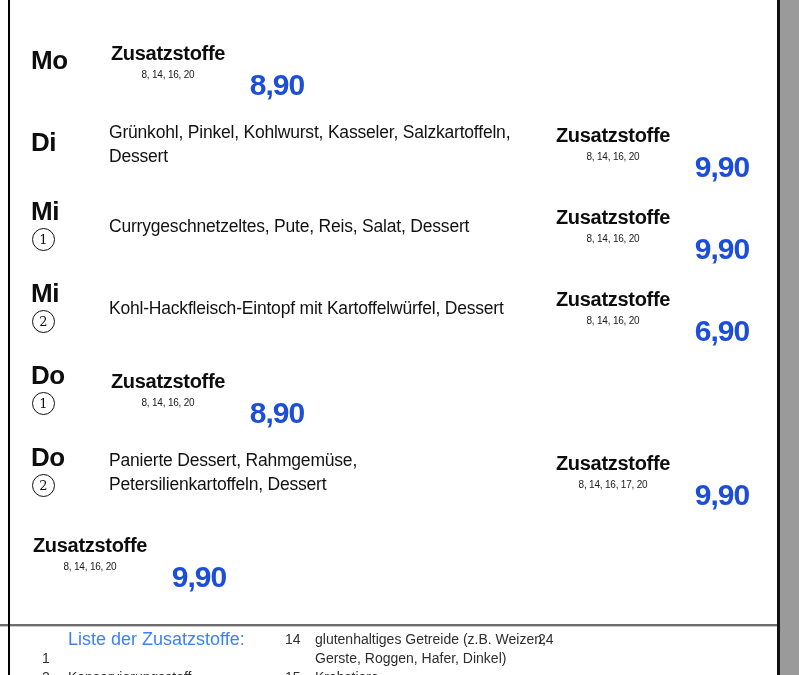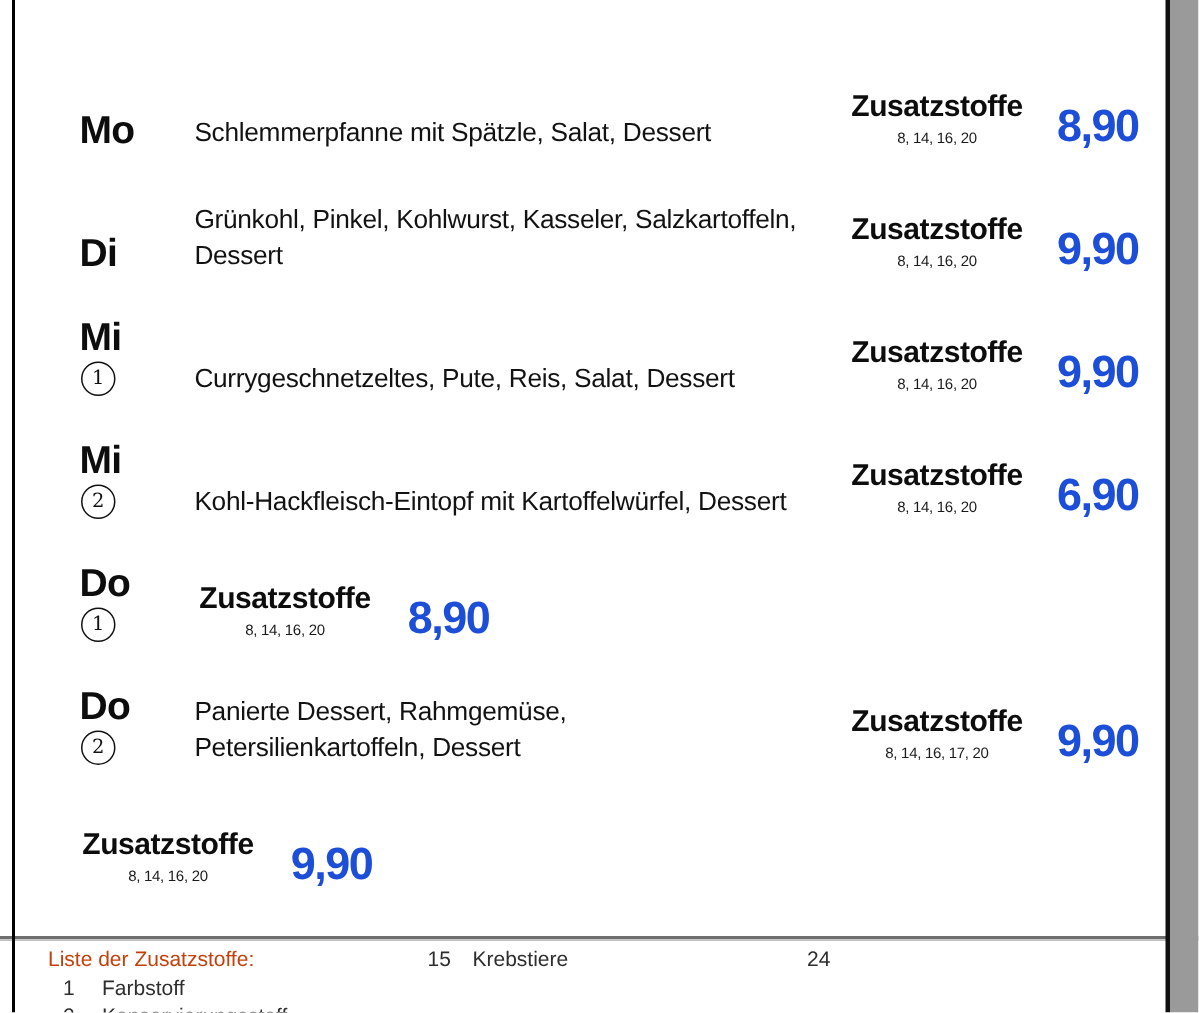--- a/index.html
+++ b/index.html
@@ -32,23 +32,23 @@
     position: absolute; left: 0; top: 624px; width: 799px; height: 2px;
     background: #6e6e6e; z-index: 4;
     border-bottom: 1px solid #c9c9c9;
   }
   
   .menu {
     position: absolute; left: 0; top: 18px; width: 777px;
   }
   .row {
     display: flex;
-    align-items: flex-end;
+    align-items: center;
     height: 82px;
-    padding-left: 53px;
+    padding-left: 31px;
     box-sizing: border-box;
   }
   .day-cell {
     width: 78px;
     padding-top: 2px;
   }
   .day {
     font-size: 26px;
     font-weight: bold;
     color: #0d0d0d;
@@ -115,23 +115,24 @@
     position: absolute; left: 0; top: 630px; width: 777px;
     display: flex;
     padding-left: 32px;
     box-sizing: border-box;
   }
   .footer-col { box-sizing: border-box; }
   .footer-col.col-0 { width: 253px; }
   .footer-col.col-1 { width: 253px; }
   .footer-col.col-2 { width: 235px; }
   .footer-title {
-    font-size: 14px;
-    color: #c2410c;
+    font-size: 18px;
+    color: #3b82f6;
     line-height: 19px;
+    margin-left: 36px;
   }
   .footer-item {
     display: flex;
     font-size: 14px;
     color: #2e2e2e;
     line-height: 19px;
   }
   .col-0 .footer-item { padding-left: 10px; }
   .col-0 .fnum { width: 26px; }
   .fnum { width: 30px; flex: none; }
@@ -144,21 +145,20 @@
   <div class="border-left"></div>
   <div class="border-right"></div>
   <div class="gray-strip"></div>
 
   <div class="menu" id="menu-rows">
   <div class="row">
     <div class="day-cell">
       <div class="day">Mo</div>
 
     </div>
-    <div class="desc">Schlemmerpfanne mit Spätzle, Salat, Dessert</div>
     <div class="zusatz">
       <div class="zusatz-label">Zusatzstoffe</div>
       <div class="zusatz-nums">8, 14, 16, 20</div>
     </div>
     <div class="price">8,90</div>
   </div>
 
   <div class="row">
     <div class="day-cell">
       <div class="day">Di</div>
@@ -243,33 +243,37 @@
 </div>
 
   <div class="separator"></div>
 
   <div class="footer" id="footer-cols">
   <div class="footer-col col-0">
     <div class="footer-title">Liste der Zusatzstoffe:</div>
     <div class="footer-items">
           <div class="footer-item">
             <span class="fnum">1</span>
-            <span class="flab">Farbstoff</span>
           </div>
           <div class="footer-item">
             <span class="fnum">2</span>
             <span class="flab">Konservierungsstoff</span>
           </div>
         </div>
   </div>
 
   <div class="footer-col col-1">
 
     <div class="footer-items">
           <div class="footer-item">
+            <span class="fnum">14</span>
+            <span class="flab">glutenhaltiges Getreide (z.B. Weizen,
+Gerste, Roggen, Hafer, Dinkel)</span>
+          </div>
+          <div class="footer-item">
             <span class="fnum">15</span>
             <span class="flab">Krebstiere</span>
           </div>
         </div>
   </div>
 
   <div class="footer-col col-2">
 
     <div class="footer-items">
           <div class="footer-item">

